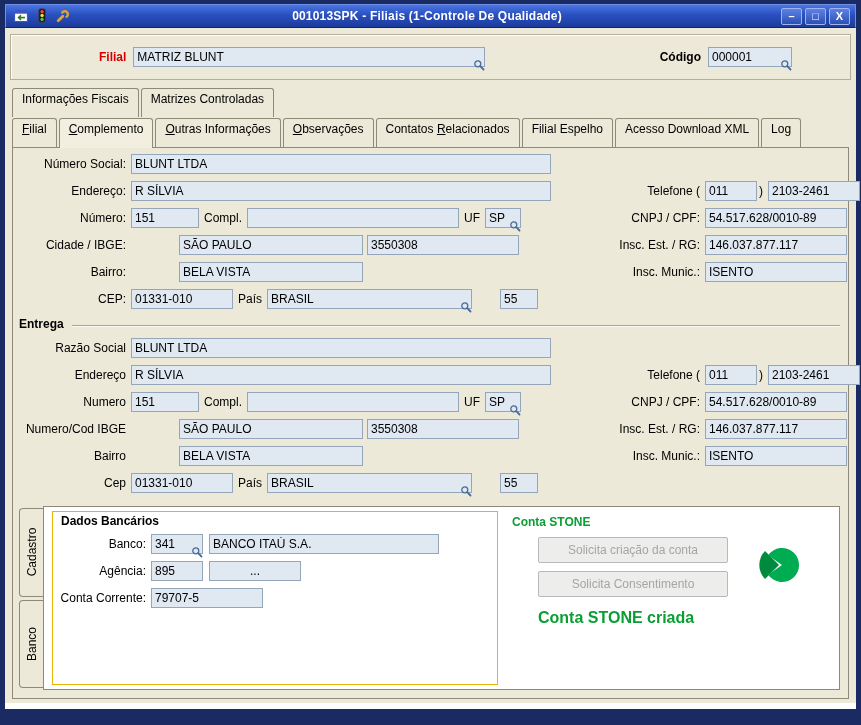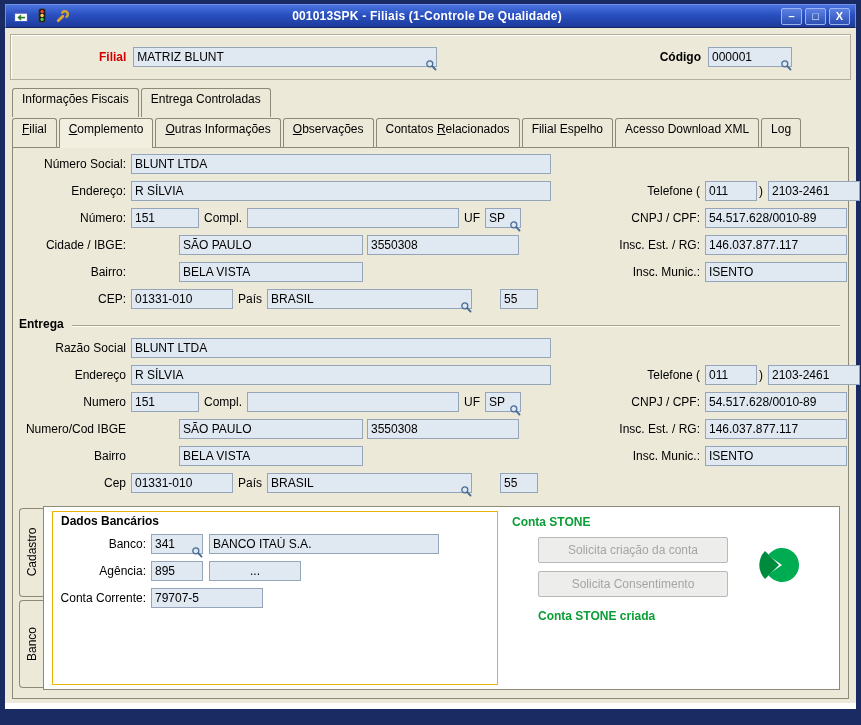--- a/index.html
+++ b/index.html
@@ -23,21 +23,21 @@
                 display:flex;align-items:center;}
   .hp-filial-label{color:#d40000;font-weight:bold;font-size:12px;margin-left:88px;margin-right:7px;}
   .hp-codigo-label{font-weight:bold;font-size:12px;margin-left:auto;margin-right:7px;}
   .mr58{margin-right:58px;}
   
   .fld{position:relative;display:inline-block;height:20px;flex:none;}
   .fld input{width:100%;height:20px;border:1px solid #96A6BA;background:#E0E8F2;
              font:12px "Liberation Sans",sans-serif;padding:0 3px;color:#000;display:block;}
   .center input{text-align:center;}
   .mag{position:absolute;right:0;bottom:-4px;width:12px;height:12px;cursor:pointer;}
-  .w372{width:304px;} .w84{width:84px;} .w420{width:420px;} .w232{width:232px;padding-left:48px;} .w152{width:152px;}
+  .w372{width:352px;} .w84{width:84px;} .w420{width:420px;} .w232{width:232px;padding-left:48px;} .w152{width:152px;}
   .w68{width:68px;} .w212{width:212px;} .w36{width:36px;} .w102{width:102px;} .w205{width:205px;}
   .w38{width:38px;} .w52{width:52px;} .w88{width:92px;} .w142{width:142px;} .w230{width:230px;}
   .w112{width:112px;} .w92{width:92px;}
   .ml4{margin-left:4px;} .ml6{margin-left:6px;} .ml28{margin-left:28px;}
   
   .tabs-back{display:flex;margin:8px 0 0 2px;}
   .tabs-front{display:flex;margin:1px 0 0 2px;position:relative;z-index:2;}
   .tab{border:1px solid #8E8A7A;border-bottom:none;border-radius:3px 3px 0 0;background:#ECE9D8;
        font-size:12px;padding:3px 9px 11px;margin-right:2px;cursor:pointer;white-space:nowrap;color:#000;}
   .tab.active{background:#F2EFE1;padding-bottom:5px;margin-bottom:-1px;}
@@ -64,21 +64,21 @@
   .vtab span{position:absolute;top:50%;left:50%;transform:translate(-50%,-50%) rotate(-90deg);
              font-size:12px;white-space:nowrap;}
   .bpanel{flex:1;background:#ffffff;border:1px solid #8E8A7A;display:flex;padding:4px 8px;}
   .gbox{flex:0 0 446px;border:1px solid #eab308;padding:0 4px 4px 2px;}
   .gbox-title{font-size:12px;font-weight:bold;margin:2px 0 2px 6px;}
   .gbox .lbl{flex:0 0 96px;}
   .stone{flex:1;position:relative;padding:4px 0 0 14px;}
   .stone-title{font-size:12px;font-weight:bold;color:#0B9E35;margin-bottom:2px;}
   .stone-btn{display:block;width:190px;height:26px;margin:8px 0 8px 26px;background:#EDEDEB;
              border:1px solid #B9B9B9;color:#A5A5A5;font:12px "Liberation Sans",sans-serif;border-radius:2px;}
-  .stone-status{font-size:12px;font-weight:bold;color:#0B9E35;margin:12px 0 0 26px;}
+  .stone-status{font-size:16px;font-weight:bold;color:#0B9E35;margin:12px 0 0 26px;}
   .stone-logo{position:absolute;right:28px;top:30px;width:48px;height:48px;}
   .white-strip{flex:0 0 6px;background:#ffffff;}
 </style>
 </head>
 <body>
 
 <div class="window">
 
   <div class="titlebar">
     <div class="tb-icons">
@@ -123,21 +123,21 @@
         <input value="000001" style="">
         <svg class="mag" viewBox="0 0 12 12">
           <circle cx="4.8" cy="4.8" r="3" fill="#DCE9F5" stroke="#4A6B96" stroke-width="1.3"></circle>
           <line x1="7.2" y1="7.2" x2="10.5" y2="10.5" stroke="#4A6B96" stroke-width="1.8" stroke-linecap="round"></line>
         </svg>
       </span>
     </div>
 
     <div class="tabs-back">
       <span class="tab">Informações Fiscais</span>
-      <span class="tab">Entrega Controladas</span>
+      <span class="tab">Matrizes Controladas</span>
     </div>
 
     <div class="tabs-front">
       <span class="tab"><u>F</u>ilial</span>
       <span class="tab active"><u>C</u>omplemento</span>
       <span class="tab"><u>O</u>utras Informações</span>
       <span class="tab"><u>O</u>bservações</span>
       <span class="tab">Contatos <u>R</u>elacionados</span>
       <span class="tab">Filial Espelho</span>
       <span class="tab">Acesso Download XML</span>

